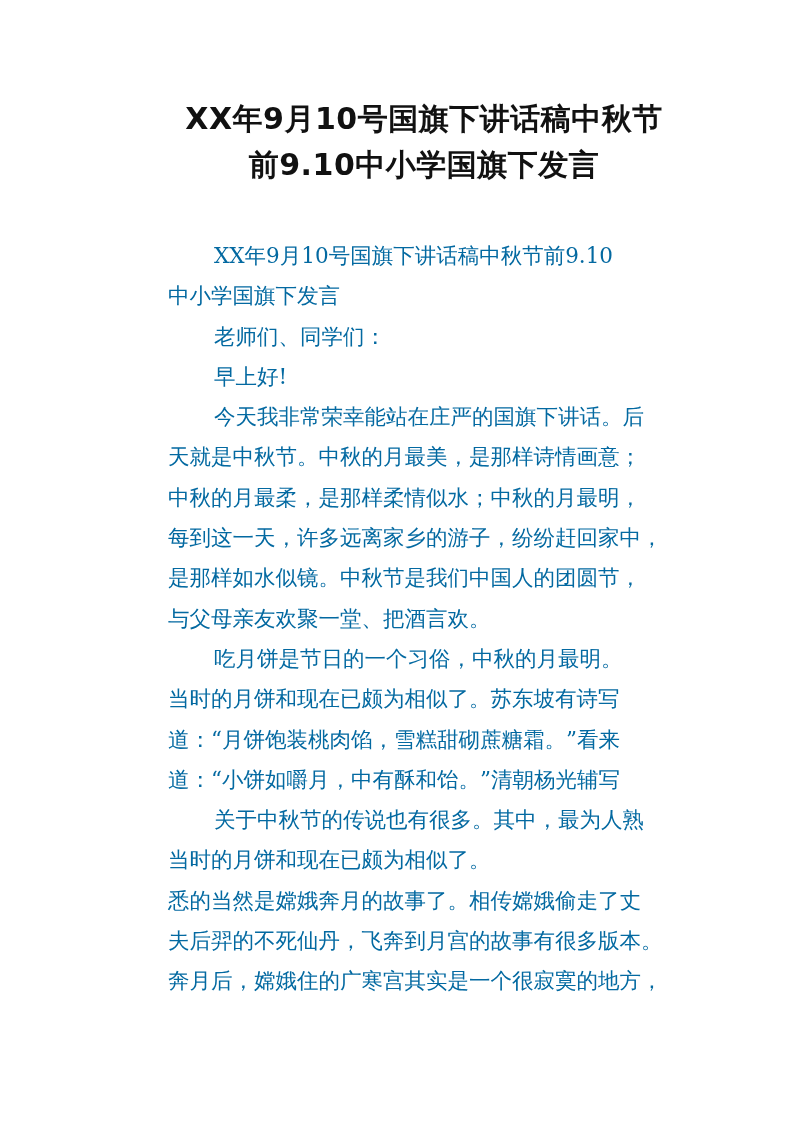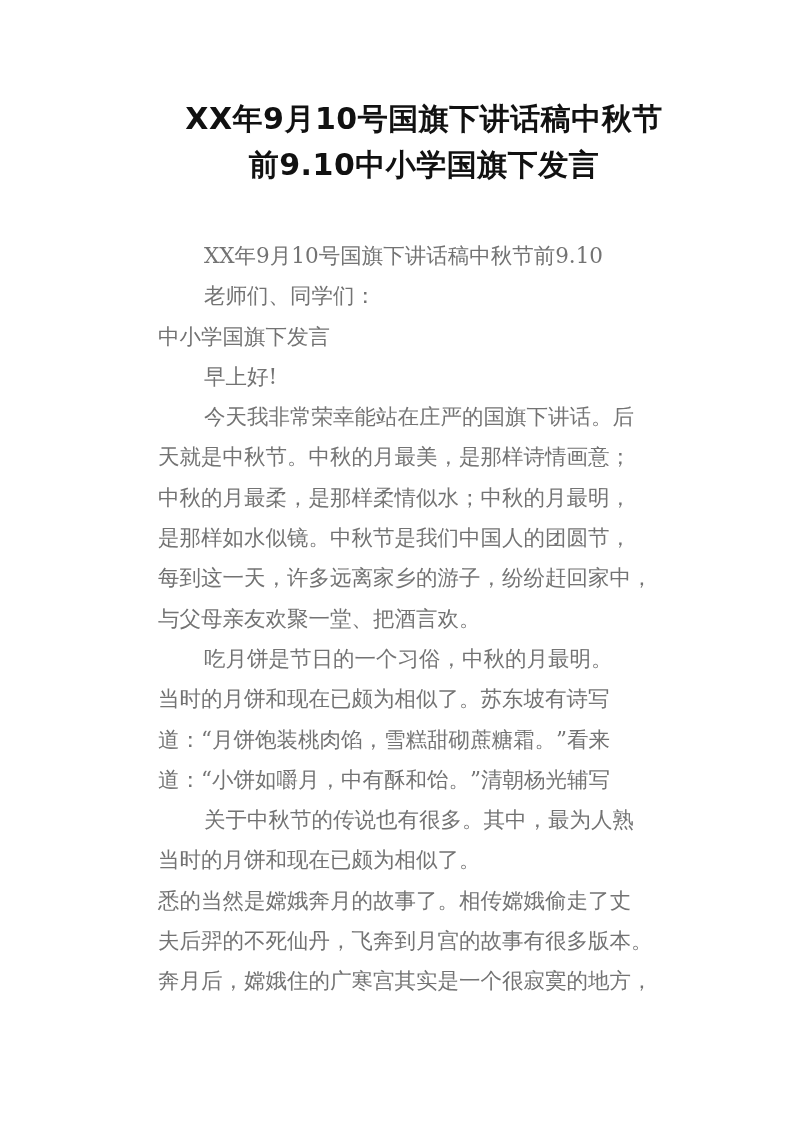--- a/index.html
+++ b/index.html
@@ -32,54 +32,54 @@
       font-family: "DejaVu Sans", sans-serif;
       font-weight: bold;
       font-size: 30px;
       line-height: 46px;
       letter-spacing: 0.5px;
       color: #111111;
     }
     .title .line { display: block; white-space: nowrap; }
     .body-text {
       position: absolute;
-      left: 134px;
+      left: 144px;
       top: 236px;
       width: 540px;
       font-family: "DejaVu Serif", serif;
       font-size: 21.5px;
       line-height: 40.3px;
-      color: #737373;
+      color: #0369a1;
     }
     .body-text .ln {
       display: block;
       white-space: nowrap;
       height: 40.3px;
     }
     .body-text .ln.indent { padding-left: 46px; }
   </style>
 </head>
 <body>
 
 <div class="page">
   <h1 class="title" style="margin:0;">
     <span class="line">XX年9月10号国旗下讲话稿中秋节</span>
     <span class="line">前9.10中小学国旗下发言</span>
   </h1>
 
   <div class="body-text">
     <span class="ln indent">XX年9月10号国旗下讲话稿中秋节前9.10</span>
+    <span class="ln">中小学国旗下发言</span>
     <span class="ln indent">老师们、同学们：</span>
-    <span class="ln">中小学国旗下发言</span>
     <span class="ln indent">早上好!</span>
     <span class="ln indent">今天我非常荣幸能站在庄严的国旗下讲话。后</span>
     <span class="ln">天就是中秋节。中秋的月最美，是那样诗情画意；</span>
     <span class="ln">中秋的月最柔，是那样柔情似水；中秋的月最明，</span>
+    <span class="ln">每到这一天，许多远离家乡的游子，纷纷赶回家中，</span>
     <span class="ln">是那样如水似镜。中秋节是我们中国人的团圆节，</span>
-    <span class="ln">每到这一天，许多远离家乡的游子，纷纷赶回家中，</span>
     <span class="ln">与父母亲友欢聚一堂、把酒言欢。</span>
     <span class="ln indent">吃月饼是节日的一个习俗，中秋的月最明。</span>
     <span class="ln">当时的月饼和现在已颇为相似了。苏东坡有诗写</span>
     <span class="ln">道：“月饼饱装桃肉馅，雪糕甜砌蔗糖霜。”看来</span>
     <span class="ln">道：“小饼如嚼月，中有酥和饴。”清朝杨光辅写</span>
     <span class="ln indent">关于中秋节的传说也有很多。其中，最为人熟</span>
     <span class="ln">当时的月饼和现在已颇为相似了。</span>
     <span class="ln">悉的当然是嫦娥奔月的故事了。相传嫦娥偷走了丈</span>
     <span class="ln">夫后羿的不死仙丹，飞奔到月宫的故事有很多版本。</span>
     <span class="ln">奔月后，嫦娥住的广寒宫其实是一个很寂寞的地方，</span>

